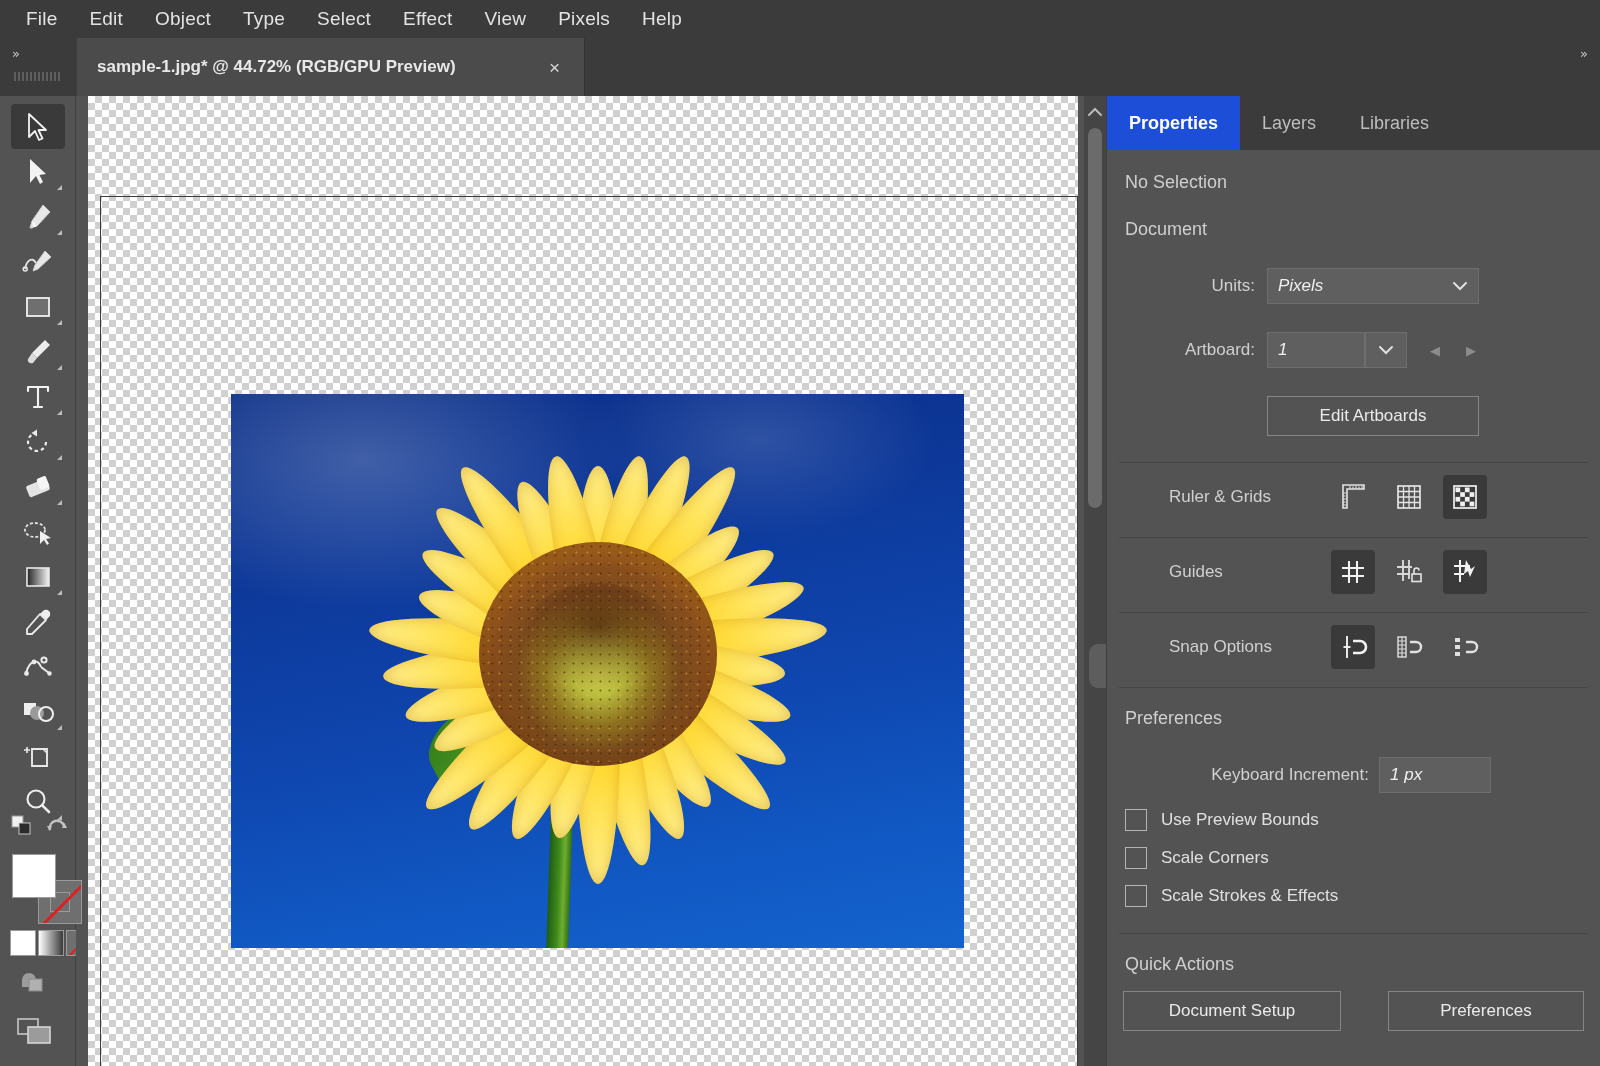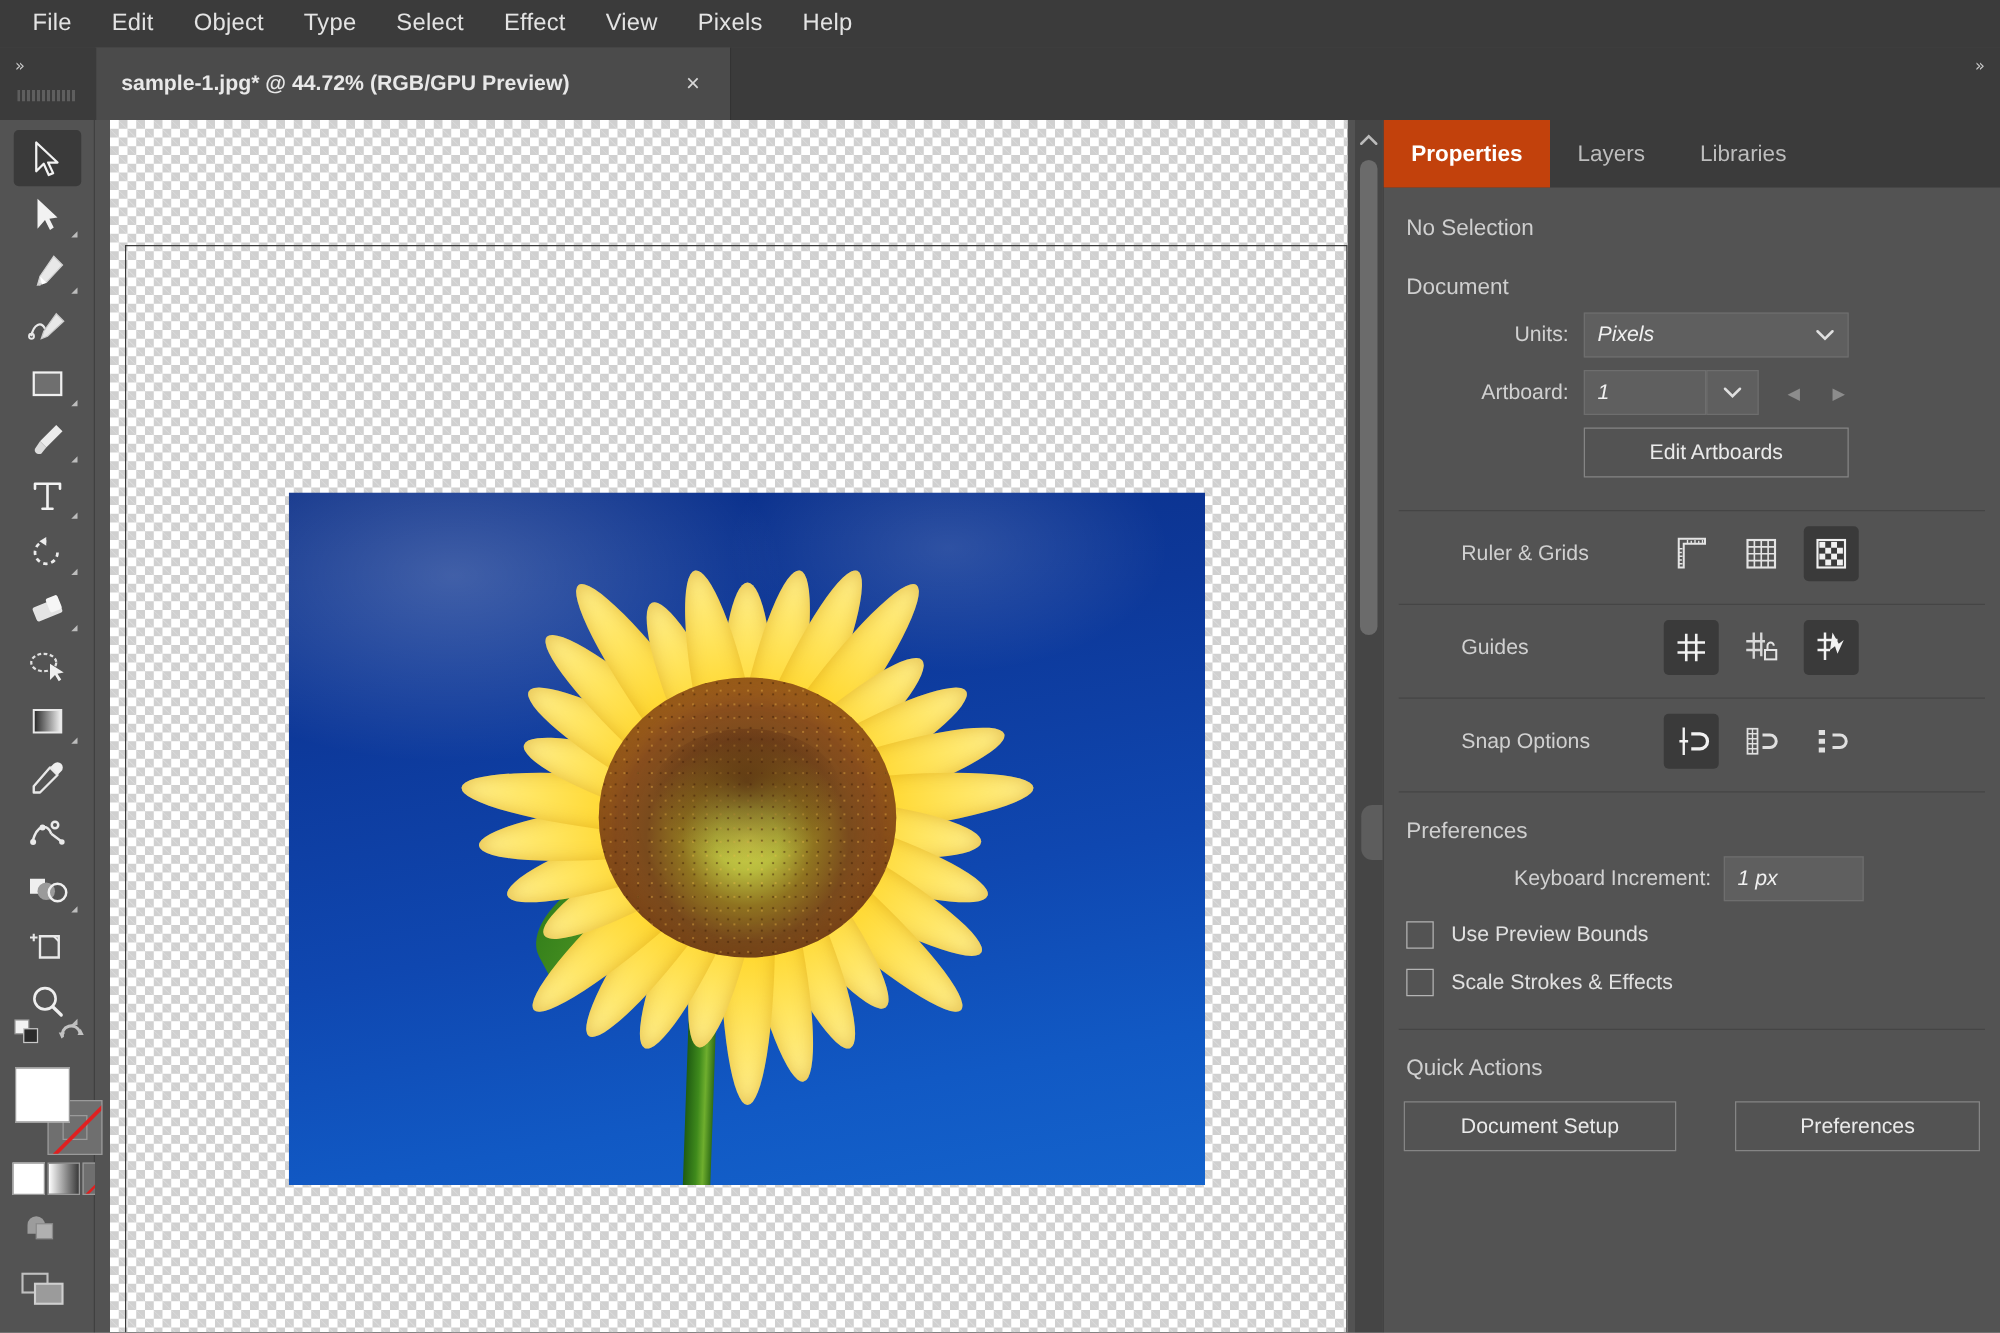--- a/index.html
+++ b/index.html
@@ -209,33 +209,33 @@
     background:#535353; border-left:1px solid #3f3f3f;
   }
   .rp-tabs{
     position:absolute; left:0; top:0; width:100%; height:54px;
     background:#3b3b3b; display:flex; align-items:flex-end;
   }
   .rp-tab{
     height:54px; padding:0 22px; display:flex; align-items:center;
     color:#bdbdbd; font-size:18px; cursor:pointer; white-space:nowrap;
   }
-  .rp-tab.active{ background:#c2410c; color:#ffffff; font-weight:bold; }
+  .rp-tab.active{ background:#1d4ed8; color:#ffffff; font-weight:bold; }
 
   .rp-body{ position:absolute; left:0; top:54px; right:0; bottom:0; }
 
   .rp-heading{
     color:#cfcfcf; font-size:18px; padding:22px 0 0 18px;
   }
   .rp-section-label{
     color:#cfcfcf; font-size:18px; padding:26px 0 0 18px;
   }
   .sep{ height:1px; background:#454545; margin:18px 12px 0 12px; }
 
-  .row{ display:flex; align-items:center; margin-top:10px; }
+  .row{ display:flex; align-items:center; margin-top:28px; }
   .row-label{
     color:#d0d0d0; font-size:17px; text-align:right; white-space:nowrap;
   }
   .field{
     background:#5f5f5f; border:1px solid #6e6e6e; height:36px;
     display:flex; align-items:center; color:#f0f0f0; font-size:17px;
     padding:0 10px; cursor:pointer;font-style:italic;
   }
   .field.select{ justify-content:space-between; }
   .caret{ color:#e0e0e0; font-size:13px; margin-left:10px; }
@@ -691,20 +691,24 @@
           <span>1 px</span>
         </div>
       </div>
 
       <div class="cbrow">
         <span class="cbox"></span>
         <span class="cblabel">Use Preview Bounds</span>
       </div>
       <div class="cbrow">
         <span class="cbox"></span>
+        <span class="cblabel">Scale Corners</span>
+      </div>
+      <div class="cbrow">
+        <span class="cbox"></span>
         <span class="cblabel">Scale Strokes &amp; Effects</span>
       </div>
 
       <div class="sep" style="margin-top:26px;"></div>
 
       <div class="rp-section-label" style="padding-top:20px;">Quick Actions</div>
 
       <div class="row" style="margin-top:16px;padding:0 16px;justify-content:space-between;">
         <div class="btn" style="width:218px;">Document Setup</div>
         <div class="btn" style="width:196px;">Preferences</div>

